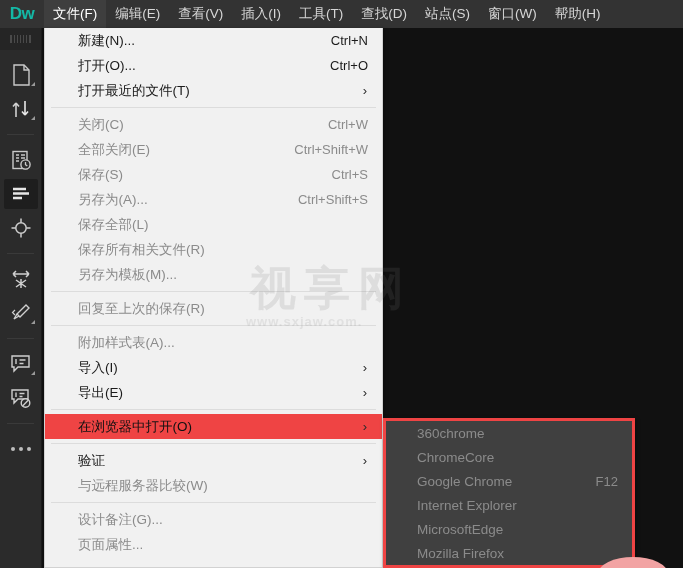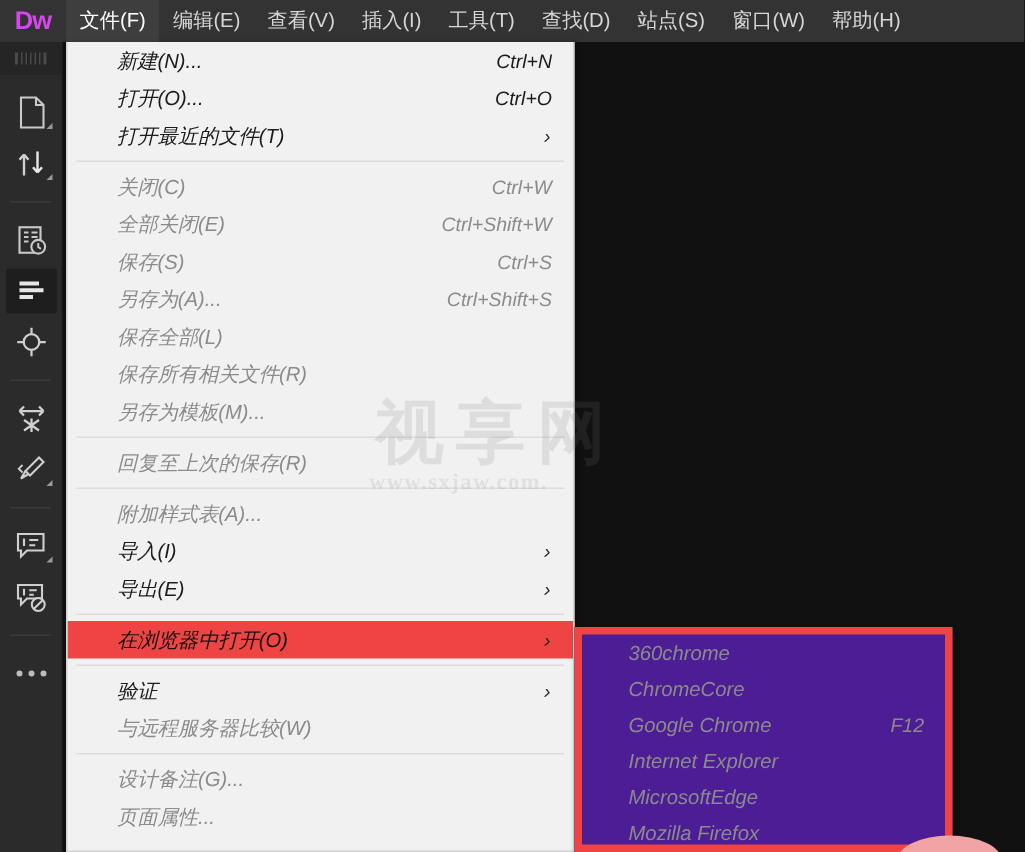--- a/index.html
+++ b/index.html
@@ -18,21 +18,21 @@
   
   .menubar {
     position: absolute; left: 0; top: 0;
     width: 683px; height: 28px;
     background: #333333;
     display: flex; align-items: center;
   }
   .dw-logo {
     width: 44px; height: 28px;
     display: flex; align-items: center; justify-content: center;
-    color: #d946ef;
+    color: #14b8a6;
     font-size: 17px; font-weight: bold;
     letter-spacing: -0.5px;
     background: #333333;
   }
   .menu-item {
     height: 28px;
     padding: 0 9px;
     display: flex; align-items: center;
     color: #d6d6d6;
     font-size: 13.5px;
@@ -94,21 +94,20 @@
     overflow: hidden;
   }
   .mi {
     position: relative;
     height: 25px;
     display: flex; align-items: center;
     padding: 0 14px 0 33px;
     color: #8b8b8b;
     font-size: 13.5px;
     white-space: nowrap;
-    font-style: italic;
   }
   .mi.enabled { color: #1b1b1b; }
   .mi.hl { background: #ef4444; color: #111; }
   .mi .label { flex: 0 0 auto; }
   .mi .accel {
     margin-left: auto;
     font-size: 13px;
     color: #8b8b8b;
     text-align: center;
   }
@@ -125,22 +124,22 @@
     height: 1px;
     background: #dcdcdc;
     margin: 4px 6px 4px 6px;
   }
 
   
   .submenu {
     position: absolute;
     left: 383px; top: 418px;
     width: 252px; height: 150px;
-    background: #4c1d95;
-    border: 5px solid #ef4444;
+    background: #404040;
+    border: 3px solid #ef4444;
     box-shadow: 1px 1px 4px rgba(0,0,0,0.35);
     overflow: hidden;
   }
   .submenu .mi { padding-left: 31px; height: 24px; }
 
   
   .watermark {
     position: absolute;
     left: 236px; top: 258px;
     width: 300px; height: 90px;
@@ -150,25 +149,24 @@
   .wm-cn {
     position: absolute; left: 14px; top: 0;
     font-size: 46px; font-weight: bold;
     color: rgba(120,120,120,0.16);
     letter-spacing: 8px;
     white-space: nowrap;
     font-family: Liberation Mono, monospace;
   }
   .wm-url {
     position: absolute; left: 10px; top: 56px;
-    font-size: 15px; font-weight: bold;
+    font-size: 13px; font-weight: bold;
     color: rgba(140,140,140,0.17);
     letter-spacing: 1px;
     white-space: nowrap;
-    font-family: Liberation Serif, serif;
   }
 
   
   .blob {
     position: absolute;
     left: 598px; top: 557px;
     width: 70px; height: 34px;
     background: #f2a3a3;
     border-radius: 50%;
     z-index: 6;

